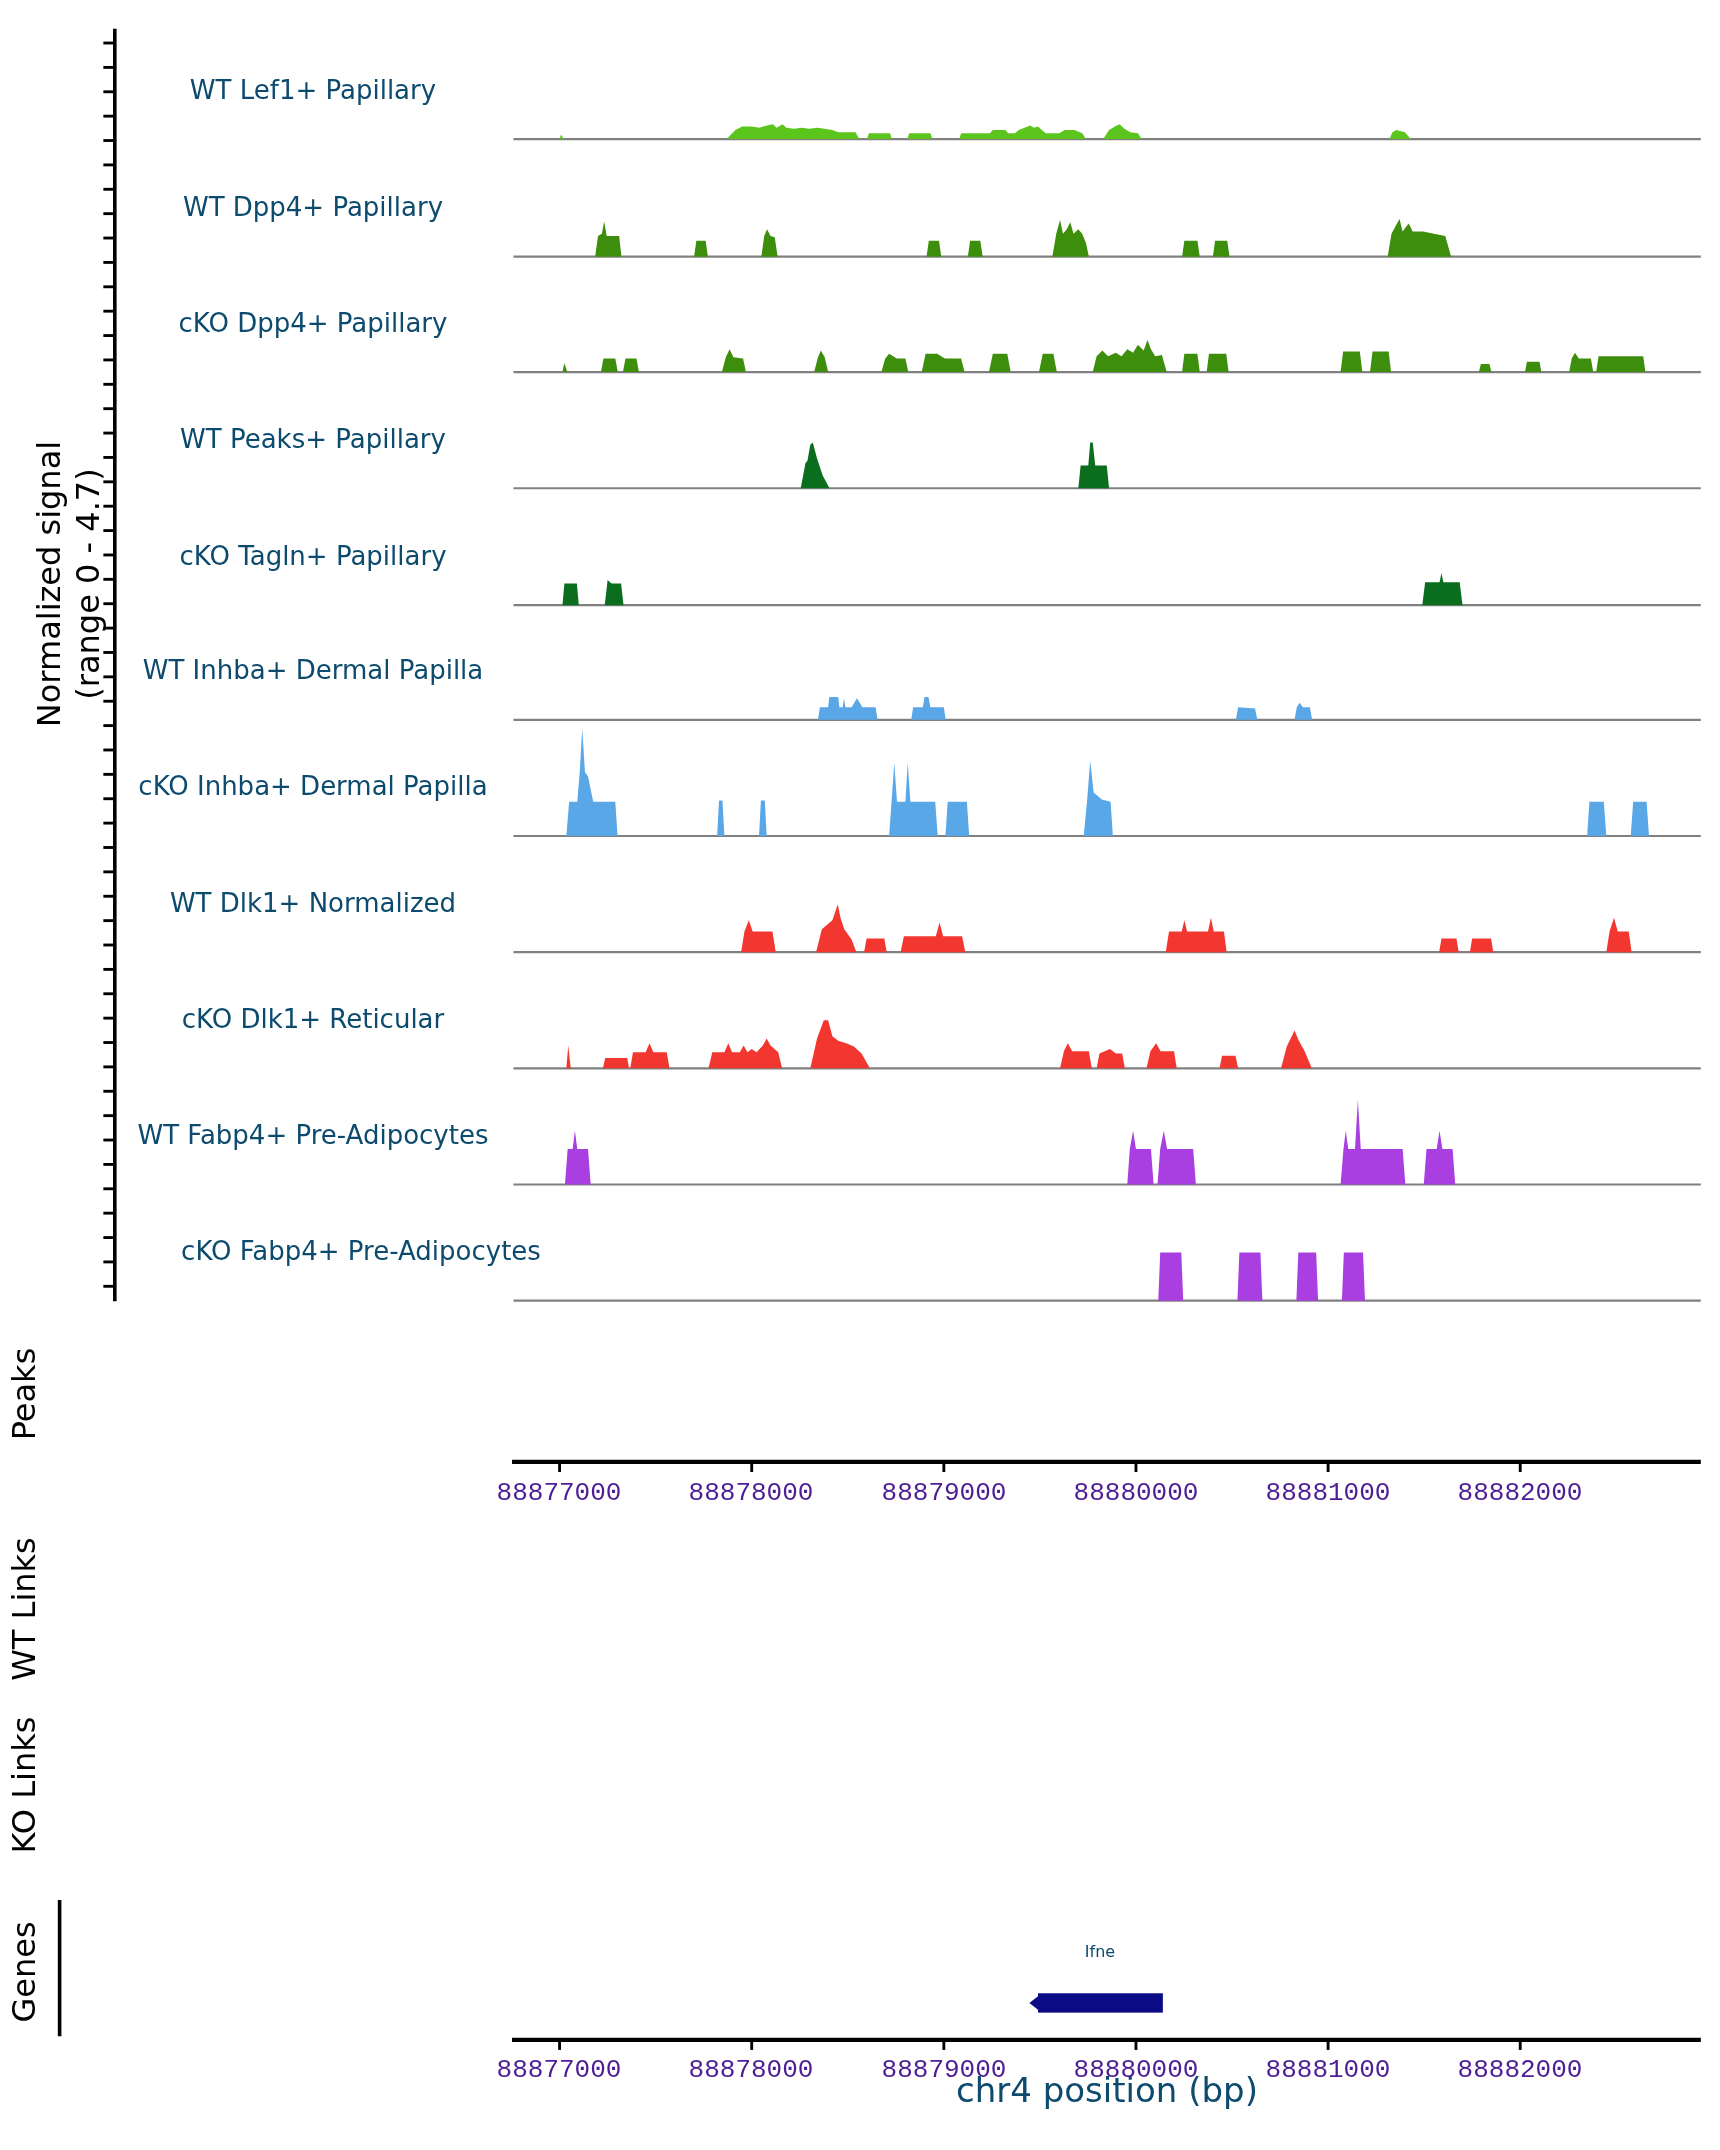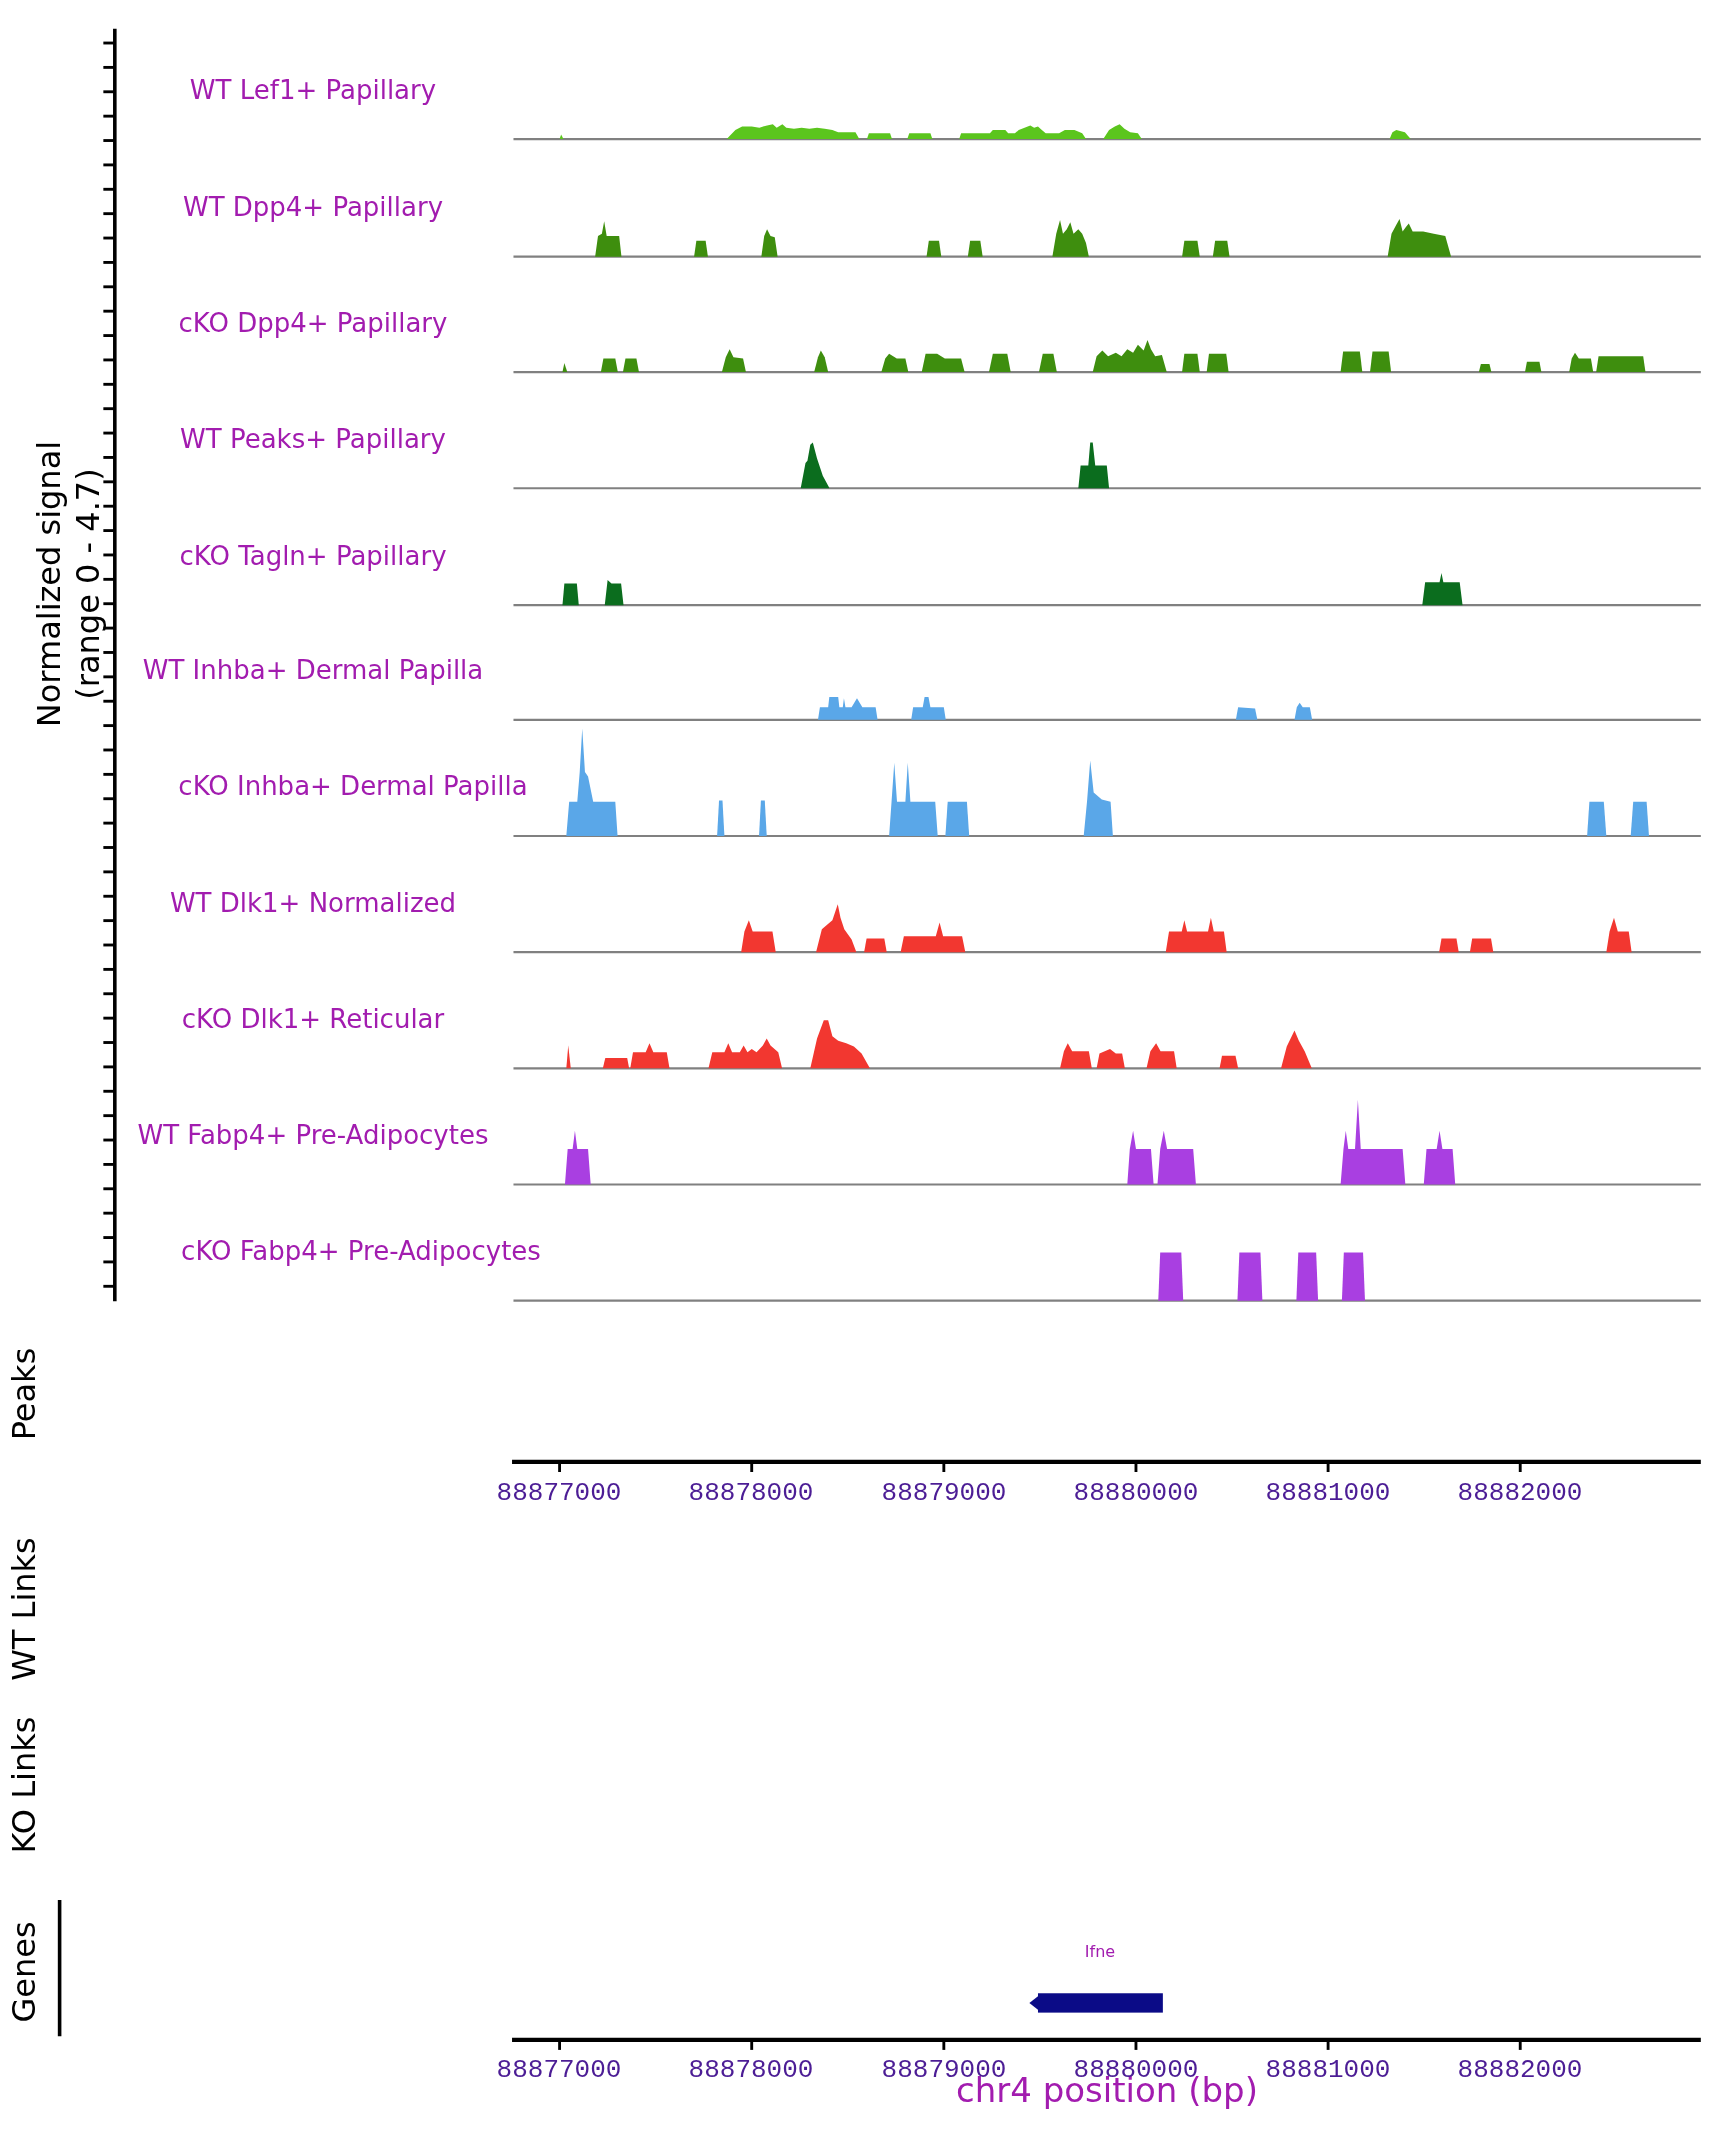--- a/index.html
+++ b/index.html
@@ -1,19 +1,19 @@
 <!DOCTYPE html>
 <html style="font-size:11.5px"><head>
 <meta charset="utf-8">
 <style>
   html,body{margin:0;padding:0;background:#ffffff;}
   #fig{position:relative;width:1721px;height:2151px;background:#ffffff;
        font-family:"DejaVu Sans","Liberation Sans",sans-serif;overflow:hidden;}
   #plot-svg{position:absolute;left:0;top:0;}
-  .lbl{position:absolute;transform:translate(-50%,-50%);white-space:nowrap;color:#a21caf;}
+  .lbl{position:absolute;transform:translate(-50%,-50%);white-space:nowrap;color:#0c4a6e;}
   .vlabel{position:absolute;transform:translate(-50%,-50%) rotate(-90deg);white-space:nowrap;color:#000;}
   .track-label{font-size:26px;}
   .section-label{font-size:32px;}
   .tick-label{font-size:26px;color:#4c1d95;font-family:Liberation Mono, monospace;}
   .yaxis-label{font-size:32px;text-align:center;line-height:1.22;}
   .gene-label{font-size:16px;}
   .xaxis-title{font-size:34px;}
 </style>
 </head>
 <body>
@@ -196,21 +196,21 @@
 
   <div class="lbl xaxis-title" style="left:1107px;top:2090px;">chr4 position (bp)</div>
 
   <div id="gen-labels">
       <div class="lbl track-label" style="left: 313px; top: 90px;">WT Lef1+ Papillary</div>
       <div class="lbl track-label" style="left: 313px; top: 207px;">WT Dpp4+ Papillary</div>
       <div class="lbl track-label" style="left: 313px; top: 323px;">cKO Dpp4+ Papillary</div>
       <div class="lbl track-label" style="left: 313px; top: 439px;">WT Peaks+ Papillary</div>
       <div class="lbl track-label" style="left: 313px; top: 556px;">cKO Tagln+ Papillary</div>
       <div class="lbl track-label" style="left: 313px; top: 670px;">WT Inhba+ Dermal Papilla</div>
-      <div class="lbl track-label" style="left: 313px; top: 786px; margin-left: 40px;">cKO Inhba+ Dermal Papilla</div>
+      <div class="lbl track-label" style="left: 313px; top: 786px;">cKO Inhba+ Dermal Papilla</div>
       <div class="lbl track-label" style="left: 313px; top: 903px;">WT Dlk1+ Normalized</div>
       <div class="lbl track-label" style="left: 313px; top: 1019px;">cKO Dlk1+ Reticular</div>
       <div class="lbl track-label" style="left: 313px; top: 1135px;">WT Fabp4+ Pre-Adipocytes</div>
       <div class="lbl track-label" style="left: 313px; top: 1251px; margin-left: 48px;">cKO Fabp4+ Pre-Adipocytes</div>
       <div class="lbl tick-label" style="left: 559px; top: 1493px;">88877000</div>
       <div class="lbl tick-label" style="left: 559px; top: 2070px;">88877000</div>
       <div class="lbl tick-label" style="left: 751px; top: 1493px;">88878000</div>
       <div class="lbl tick-label" style="left: 751px; top: 2070px;">88878000</div>
       <div class="lbl tick-label" style="left: 944px; top: 1493px;">88879000</div>
       <div class="lbl tick-label" style="left: 944px; top: 2070px;">88879000</div>

